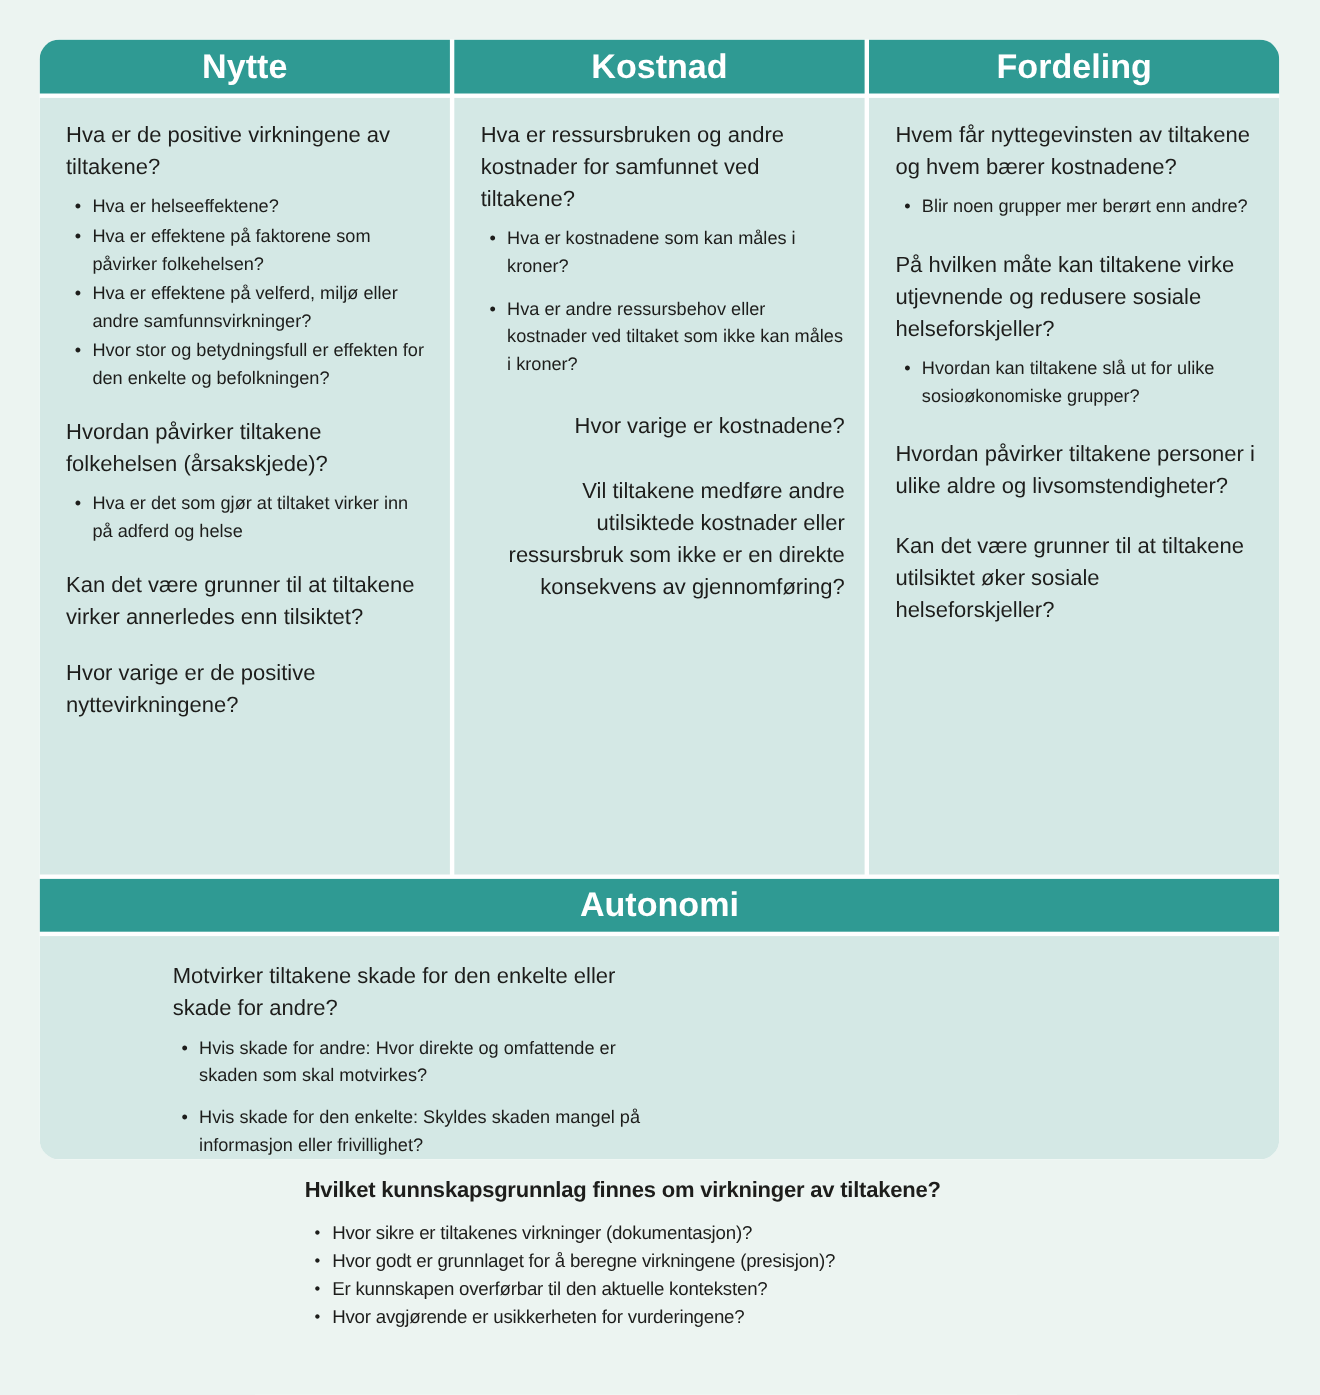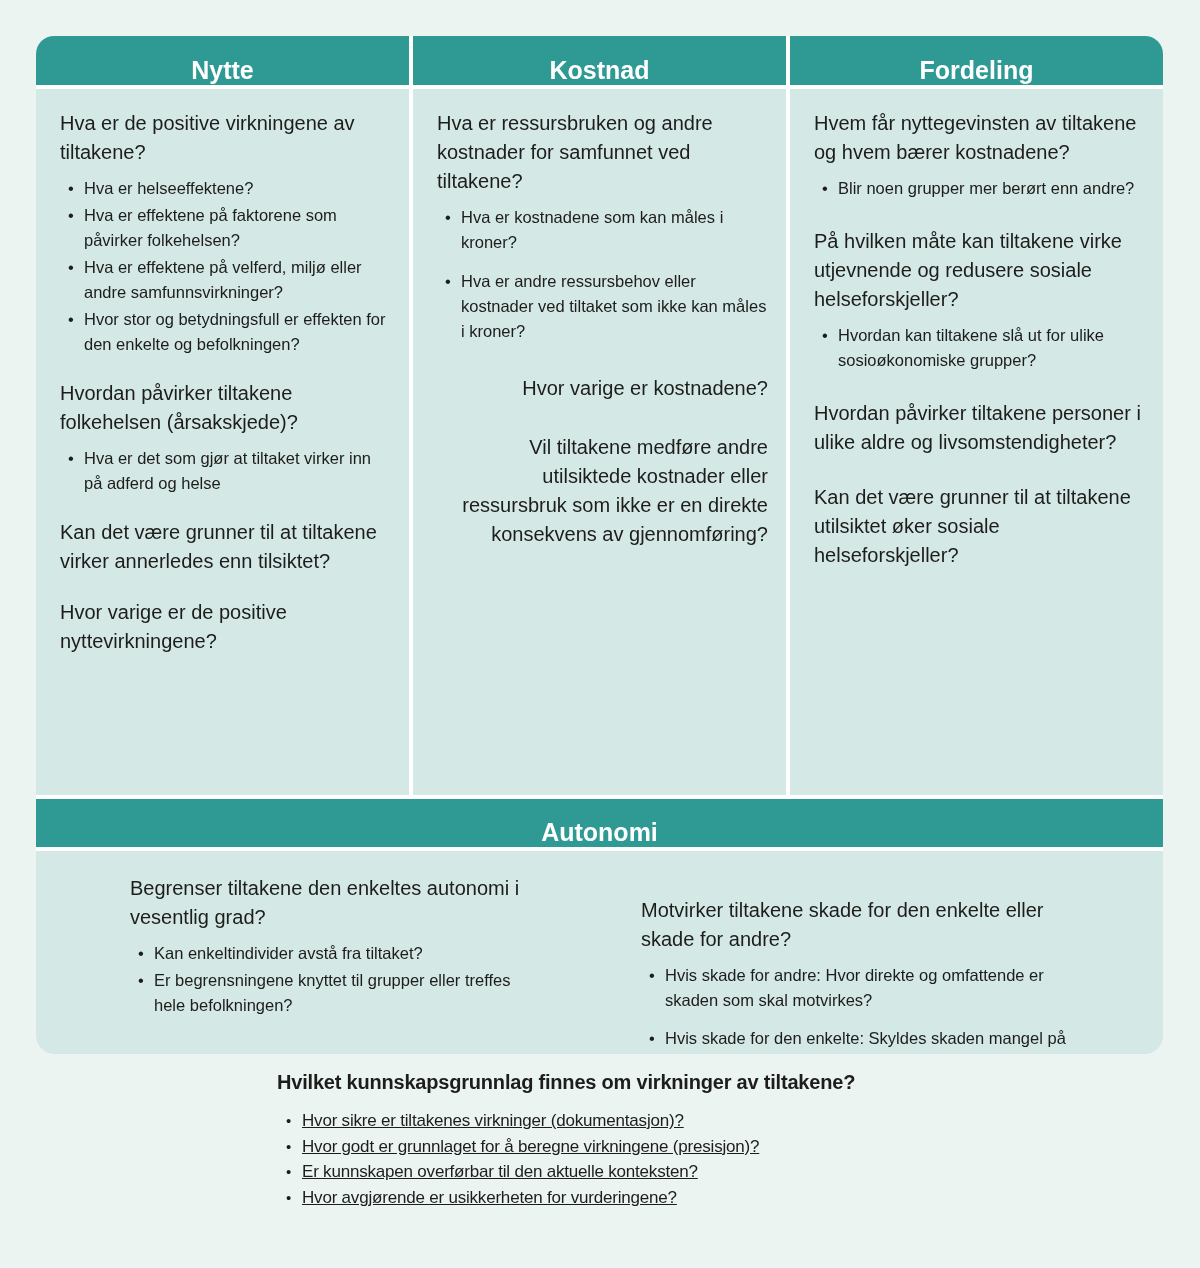--- a/index.html
+++ b/index.html
@@ -14,22 +14,22 @@
     position:absolute; left:36px; top:36px;
     width:1127px; height:1018px;
     background:#FFFFFF;
     border-radius:18px; overflow:hidden;
     display:flex; flex-direction:column; gap:4px;
   }
   .cols { display:flex; gap:4px; height:759px; }
   .col { flex:1 1 0; display:flex; flex-direction:column; gap:4px; }
   .col-hd, .auto-hd {
     background:#2F9A93; color:#FFFFFF;
-    font-weight:bold; font-size:25px;
-    display:flex; align-items:flex-end; justify-content:center;
+    font-weight:bold; font-size:31px;
+    display:flex; align-items:center; justify-content:center;
     flex:0 0 auto;
   }
   .col-hd { height:49px; }
   .col-bd { flex:1 1 auto; background:#D4E8E5; padding:20px 18px 0 24px; }
   .q { font-size:20px; line-height:29px; font-weight:normal; }
   .group + .group { margin-top:22px; }
   .col-kostnad .group + .group { margin-top:30px;text-align:right; }
   .col-fordeling .group + .group { margin-top:26px; }
   ul.b { list-style:none; margin:9px 0 0 0; font-size:16.5px; line-height:25px; }
   ul.b li { position:relative; padding-left:24px; }
@@ -37,21 +37,21 @@
   .col-kostnad ul.b li + li { margin-top:14px; }
   ul.b li::before { content:"•"; position:absolute; left:8px; top:0; }
   .auto-hd { height:48px; }
   .auto-bd { height:203px; background:#D4E8E5; display:flex; align-items:flex-start; padding-top:23px; }
   .auto-left  { width:390px; margin-left:94px; }
   .auto-right { width:440px; margin-left:121px; }
   .auto-right ul.b li + li { margin-top:13px; }
   .knowledge { position:absolute; left:277px; top:1068px; width:700px; }
   .knowledge h3 { font-size:20px; line-height:28px; font-weight:bold; letter-spacing:-0.2px; }
   .knowledge ul { list-style:none; margin:13px 0 0 0; font-size:17px; line-height:24.5px; letter-spacing:-0.2px; }
-  .knowledge li { position:relative; padding-left:25px;text-decoration:underline; }
+  .knowledge li { position:relative; padding-left:25px; }
   .knowledge li + li { margin-top:1px; }
   .knowledge li::before { content:"•"; position:absolute; left:9px; top:0; font-size:15px; }
 </style>
 </head>
 <body>
 
 <div class="board">
 
   <div class="cols">
 
@@ -130,27 +130,20 @@
         </div>
       </div>
     </section>
 
   </div>
 
   <header class="auto-hd">
     <span>Autonomi</span>
   </header>
   <div class="auto-bd">
-    <div class="auto-left group">
-      <p class="q">Begrenser tiltakene den enkeltes autonomi i vesentlig grad?</p>
-      <ul class="b">
-        <li>Kan enkeltindivider avstå fra tiltaket?</li>
-        <li>Er begrensningene knyttet til grupper eller treffes hele befolkningen?</li>
-      </ul>
-    </div>
     <div class="auto-right group">
       <p class="q">Motvirker tiltakene skade for den enkelte eller skade for andre?</p>
       <ul class="b">
         <li>Hvis skade for andre: Hvor direkte og omfattende er skaden som skal motvirkes?</li>
         <li>Hvis skade for den enkelte: Skyldes skaden mangel på informasjon eller frivillighet?</li>
       </ul>
     </div>
   </div>
 
 </div>

